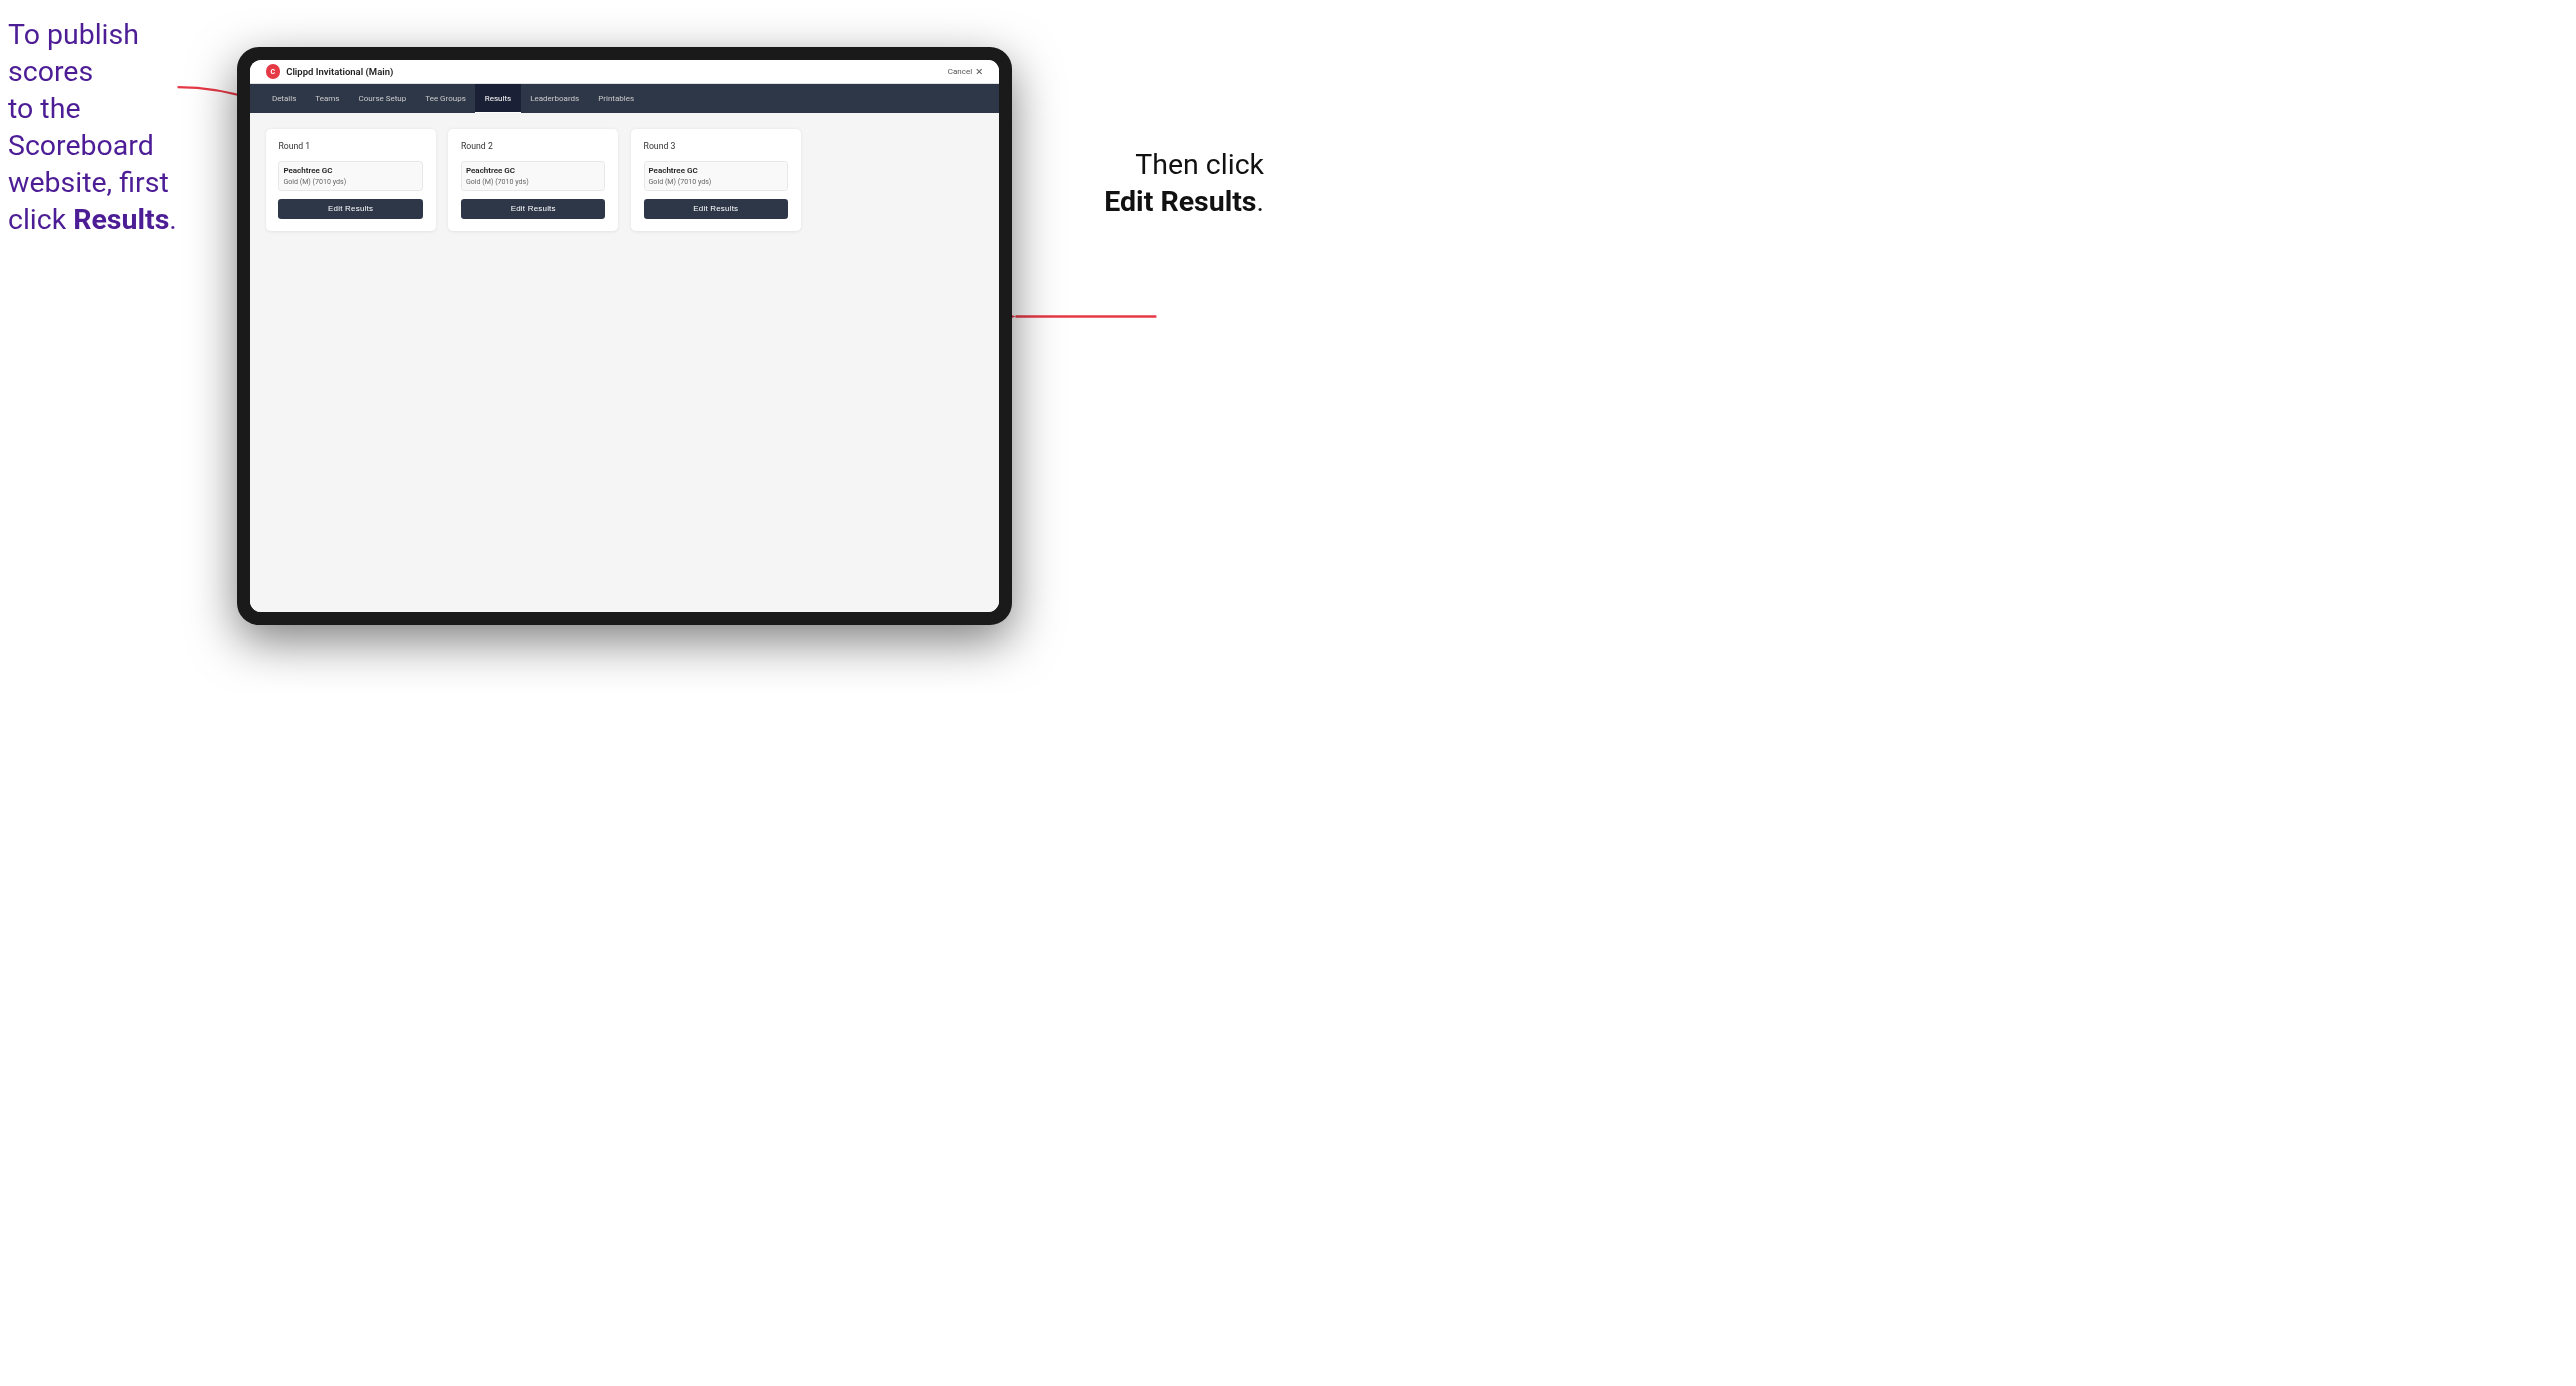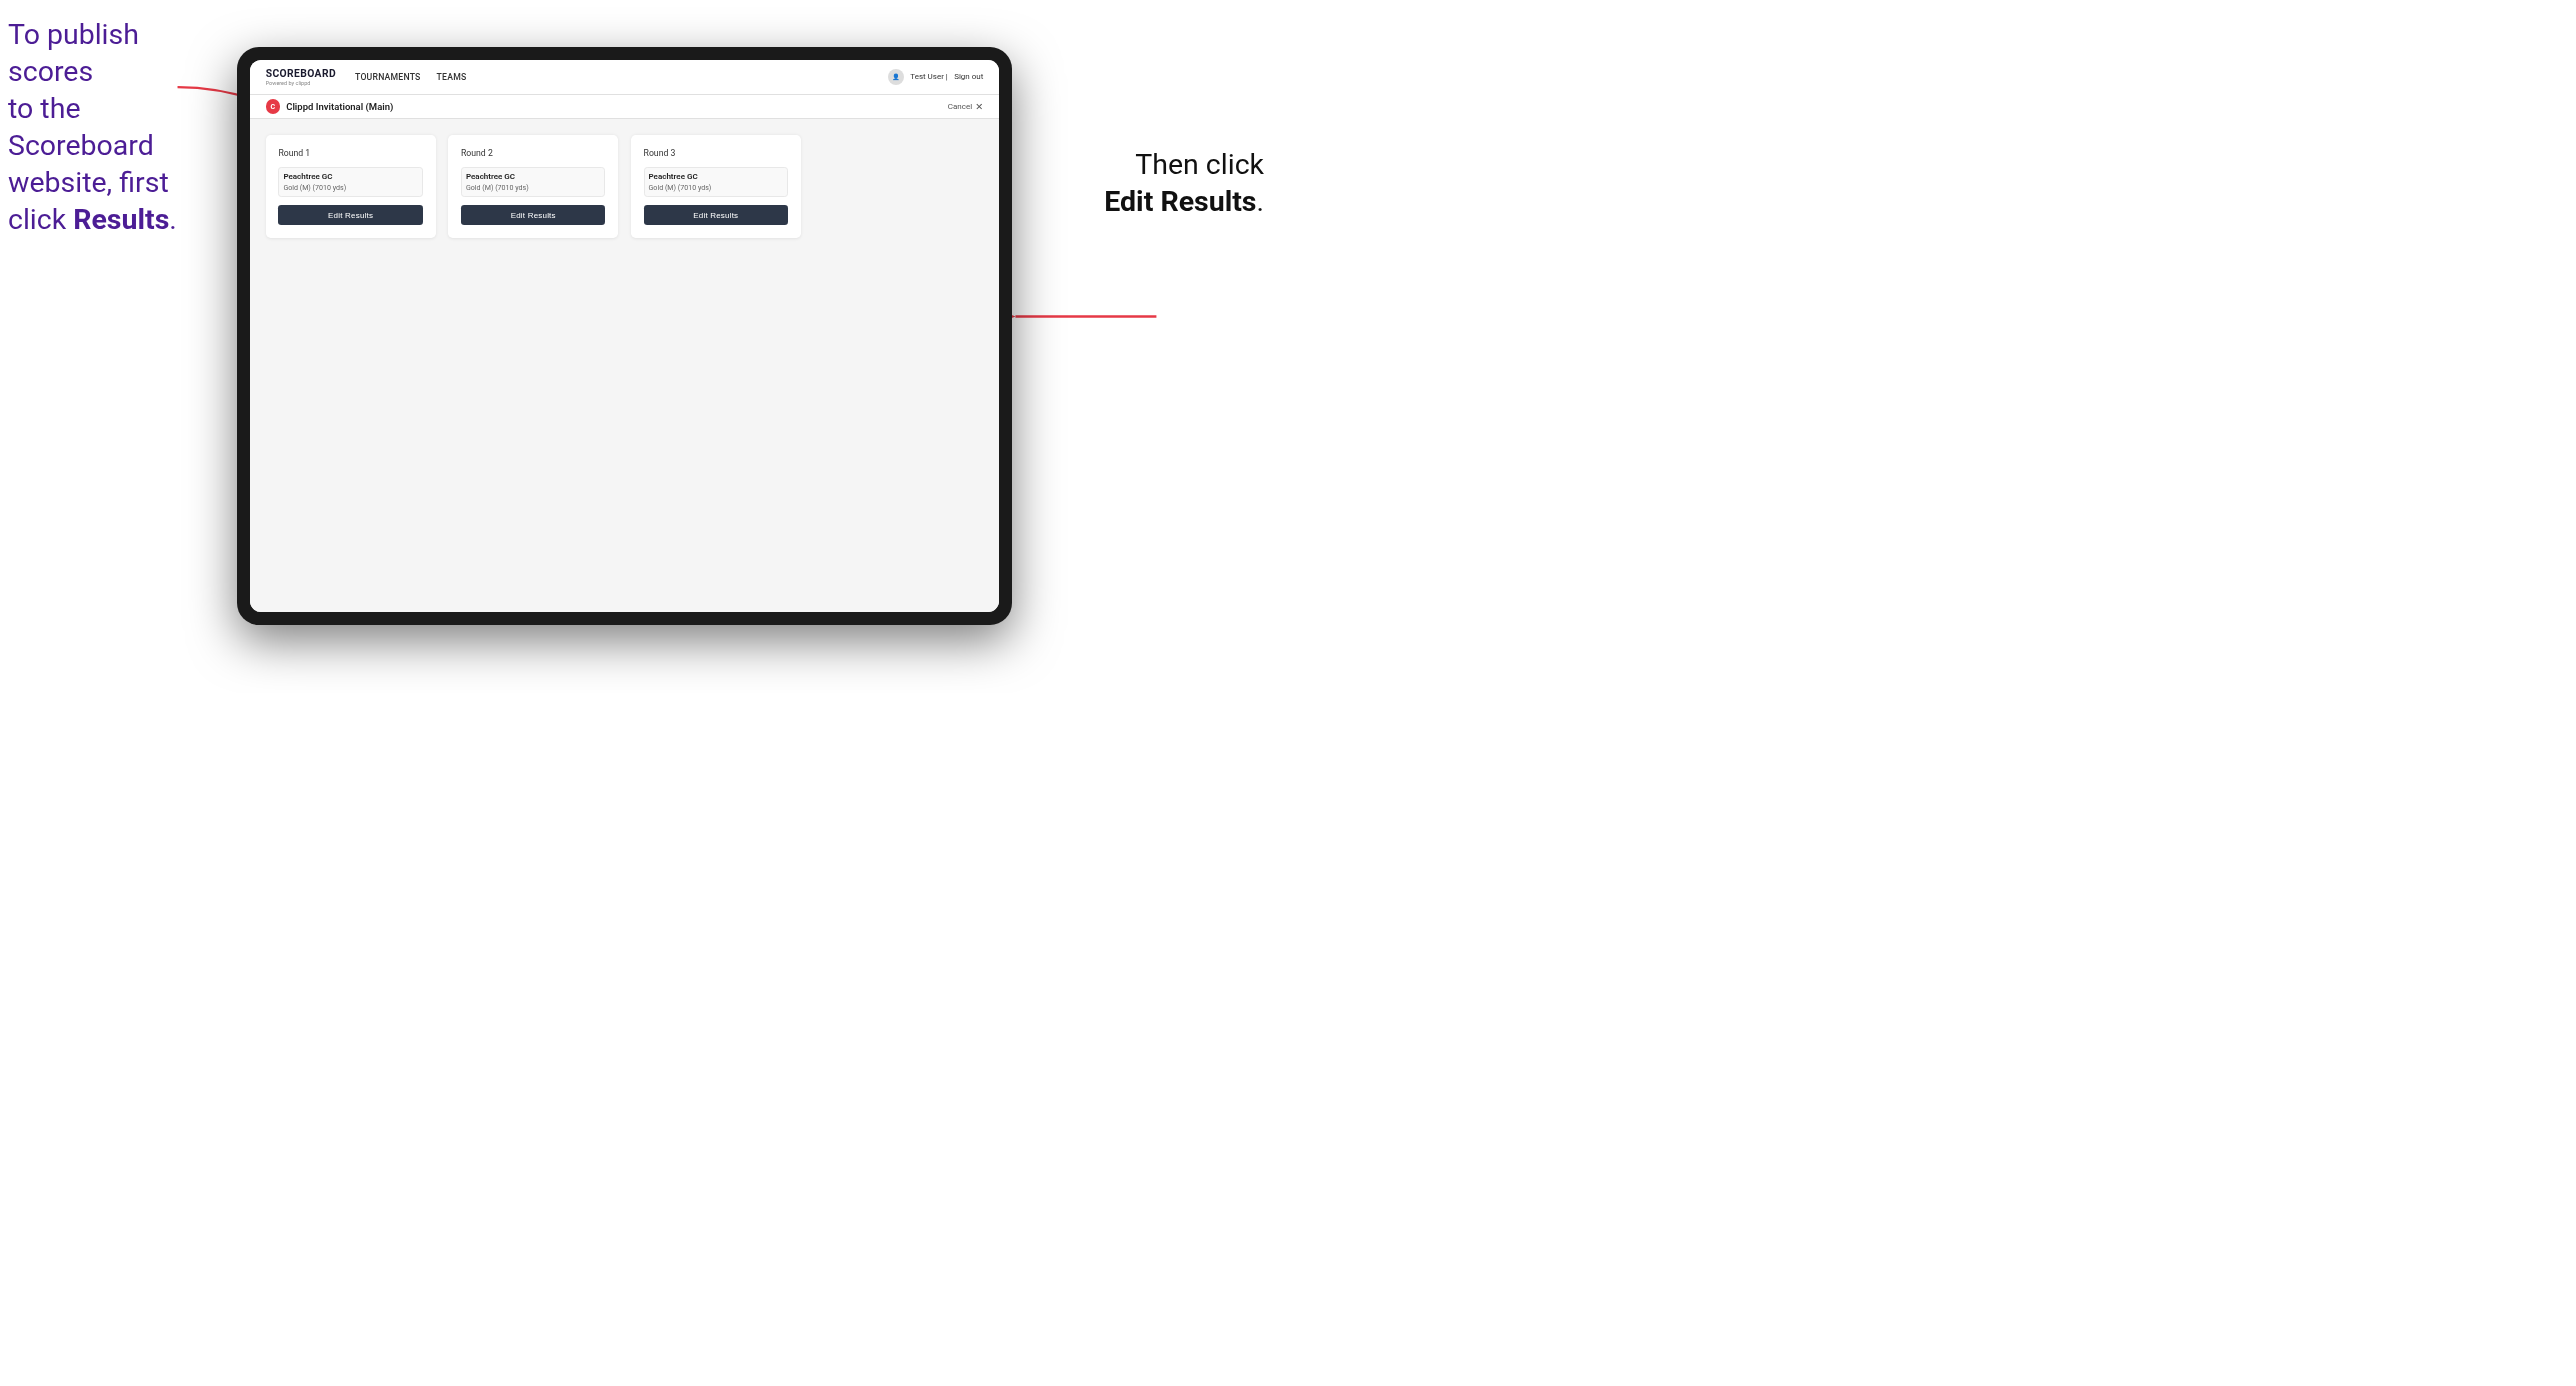--- a/index.html
+++ b/index.html
@@ -288,45 +288,39 @@
     <marker id="arrowhead-right" markerWidth="8" markerHeight="6" refX="0" refY="3" orient="auto">
       <polygon points="8 0, 0 3, 8 6" fill="#e63946"></polygon>
     </marker>
   </defs>
   <path d="M 195,30 Q 100,30 15,30" stroke="#e63946" stroke-width="3" fill="none" marker-end="url(#arrowhead-right)"></path>
 </svg>
 
 <div class="tablet">
   <div class="tablet-screen">
 
-    <div class="top-nav">
-      <div class="logo-area">
-        <span class="logo-text">SCOREBOARD</span>
-        <span class="logo-sub">Powered by clippd</span>
-      </div>
-      <div class="nav-links">
-        <a class="nav-link">TOURNAMENTS</a>
-        <a class="nav-link">TEAMS</a>
-      </div>
-      <div class="nav-right">
-        <div class="user-icon-circle">👤</div>
-        <span>Test User |</span>
-        <a style="color:#333; text-decoration:none; font-size:8px;">Sign out</a>
-      </div>
-    </div>
 
     <div class="tournament-header">
       <div class="tournament-icon">C</div>
       <span class="tournament-title">Clippd Invitational (Main)</span>
       <div class="cancel-btn">
         <span>Cancel</span>
         <span style="font-size:9.5px;">✕</span>
       </div>
     </div>
 
+    <div class="tab-bar">
+      <div class="tab">Details</div>
+      <div class="tab">Teams</div>
+      <div class="tab">Course Setup</div>
+      <div class="tab">Tee Groups</div>
+      <div class="tab active">Results</div>
+      <div class="tab">Leaderboards</div>
+      <div class="tab">Printables</div>
+    </div>
 
     <div class="main-content">
       <div class="rounds-grid">
 
         <div class="round-card">
           <div class="round-title">Round 1</div>
           <div class="course-card">
             <div class="course-name">Peachtree GC</div>
             <div class="course-details">Gold (M) (7010 yds)</div>
           </div>

